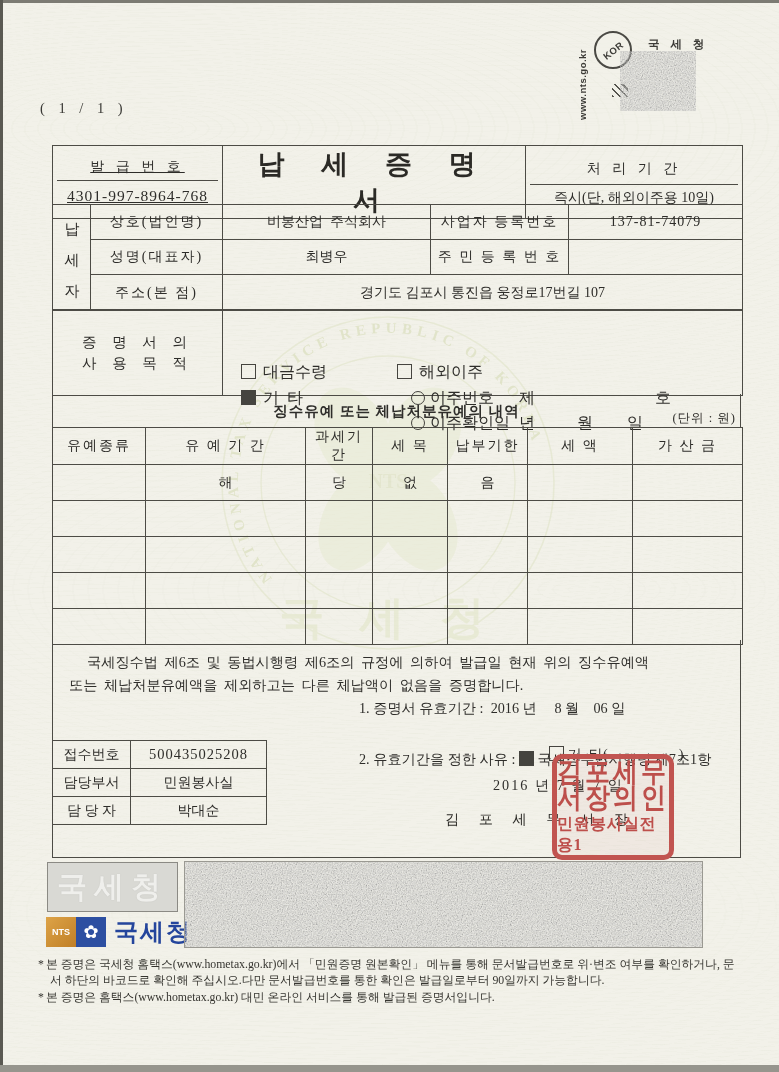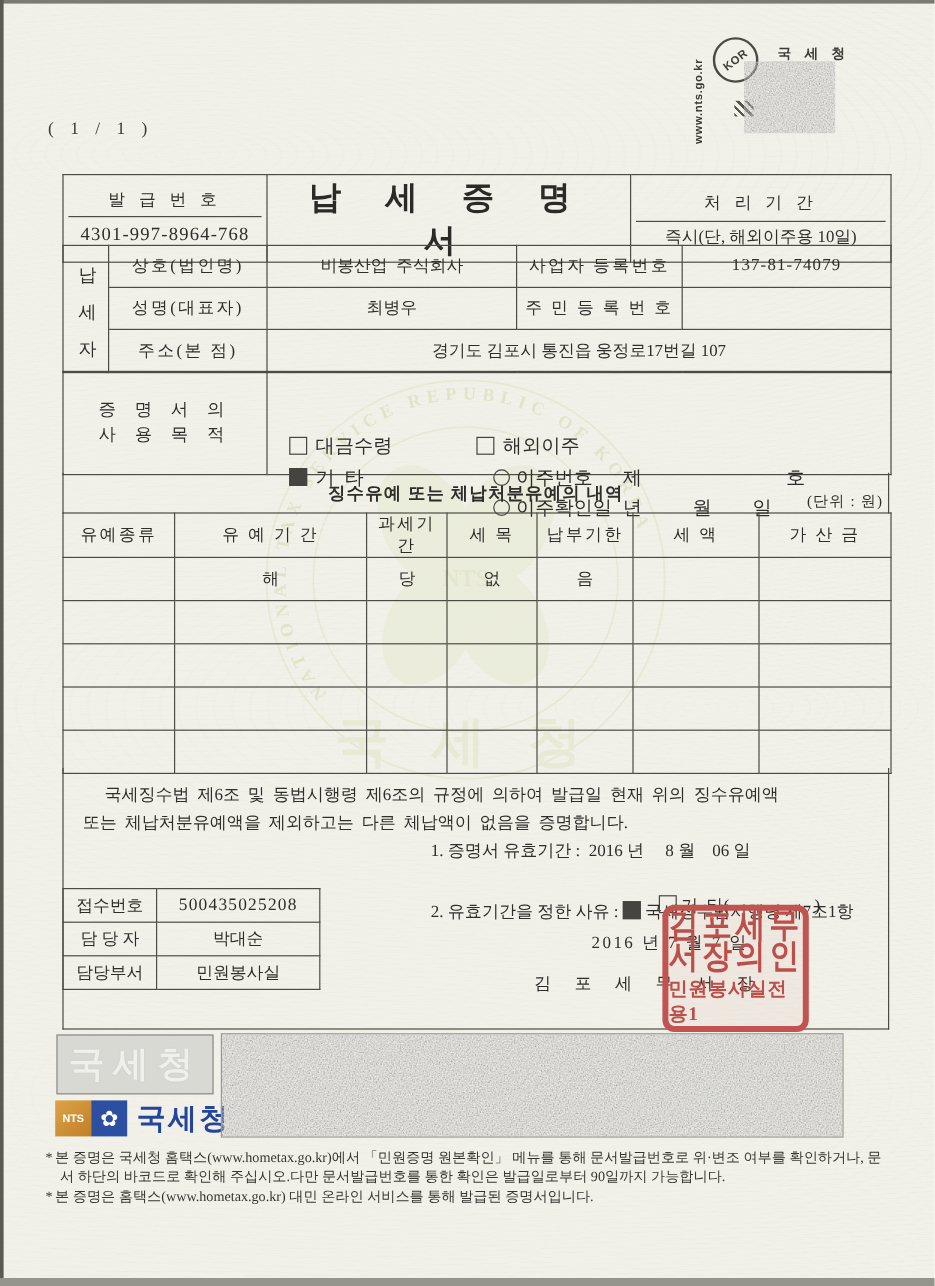--- a/index.html
+++ b/index.html
@@ -132,21 +132,21 @@
 
   <table class="tbl" style="left:52px;top:145px;width:690px;height:61px;">
     <colgroup>
         <col style="width:170px">
         <col style="width:303px">
         <col style="width:217px">
       </colgroup>
     <tbody>
         <tr>
       <td class="p0">
-        <div class="stack" style="height:58px;">
+        <div class="stack" style="height:58px;text-decoration:underline;">
           <div class="s-top lbl-sp" style="height:27px;">발 급 번 호</div>
           <div class="s-bot num">4301-997-8964-768</div>
         </div>
       </td>
       <td><span class="doc-title">납 세 증 명 서</span></td>
       <td class="p0">
         <div class="stack" style="height:58px;">
           <div class="s-top lbl-sp" style="height:31px;">처 리 기 간</div>
           <div class="s-bot" style="font-size:14px;">즉시(단, 해외이주용 10일)</div>
         </div>
@@ -317,26 +317,26 @@
     <colgroup>
         <col style="width:78px">
         <col style="width:136px">
       </colgroup>
     <tbody>
         <tr style="height:28px;">
       <td>접수번호</td>
       <td class="al num" style="font-size:14.5px;">500435025208</td>
     </tr>
     <tr style="height:28px;">
+      <td>담당부서</td>
+      <td class="al">민원봉사실</td>
+    </tr>
+    <tr style="height:28px;">
       <td>담 당 자</td>
       <td class="al">박대순</td>
-    </tr>
-    <tr style="height:28px;">
-      <td>담당부서</td>
-      <td class="al">민원봉사실</td>
     </tr>
   </tbody>
     </table>
 
   <div class="abs seal">
     <div class="r12">김포세무</div>
     <div class="r12">서장의인</div>
     <div class="r3">민원봉사실전용1</div>
   </div>
 

